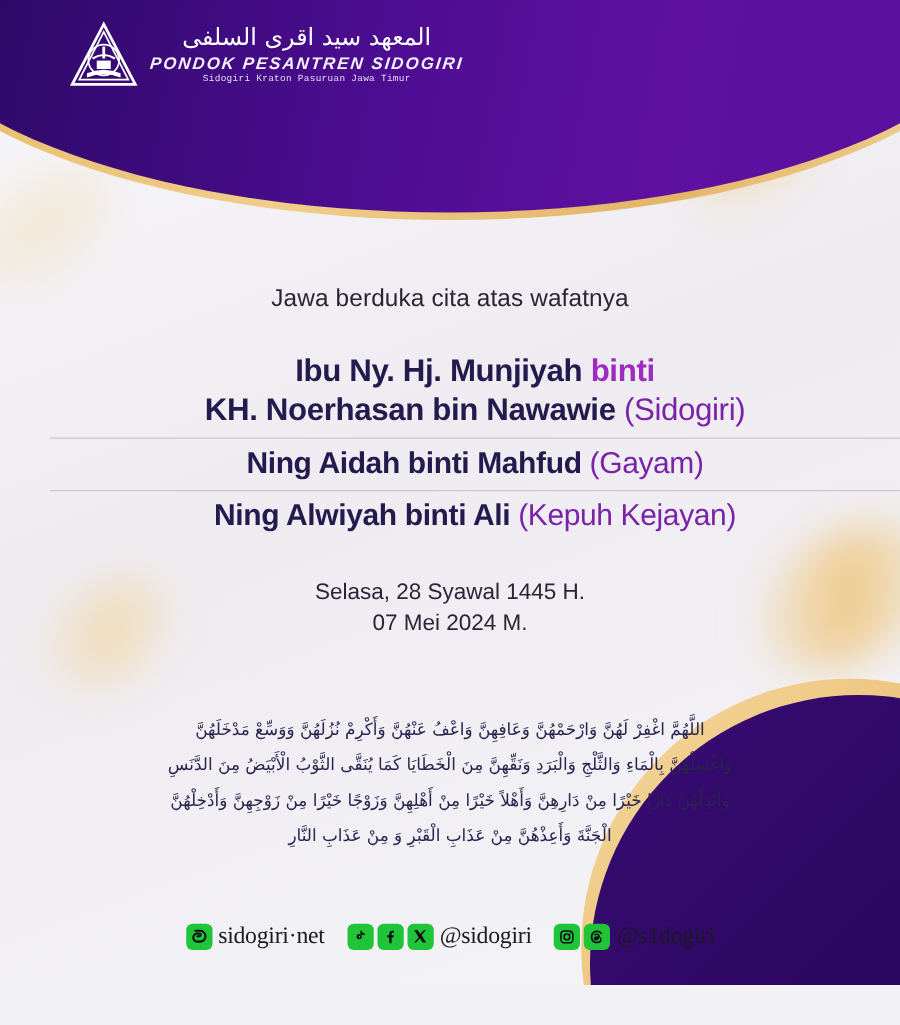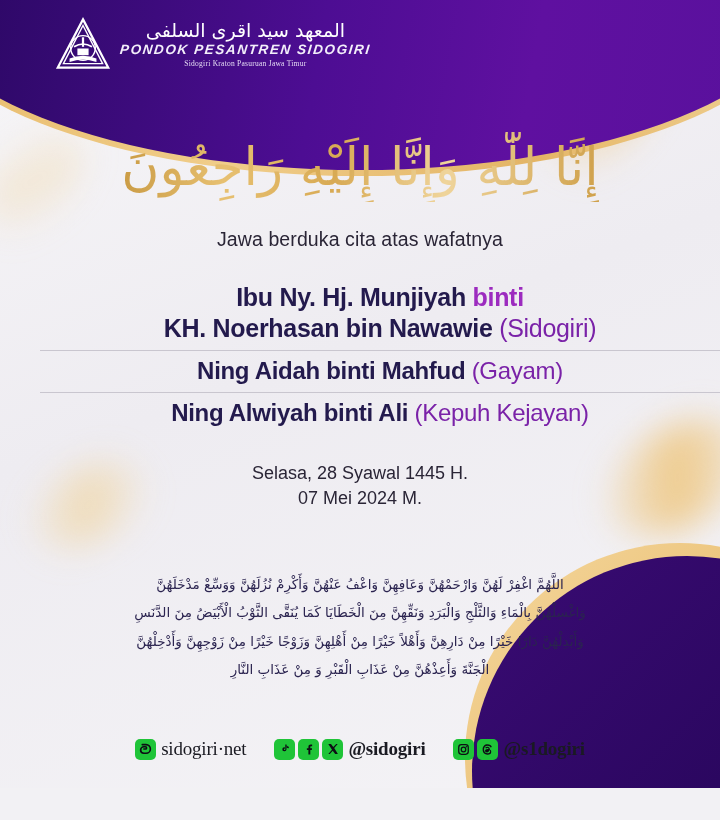--- a/index.html
+++ b/index.html
@@ -122,21 +122,21 @@
     font-style: italic;
     letter-spacing: 1.6px;
     margin-top: 1px;
     transform: skewX(-6deg);
   }
   .logo-sub {
     color: #e6dcf5;
     font-size: 7.5px;
     letter-spacing: 0.25px;
     margin-top: 2px;
-    font-family: Liberation Serif, serif;
+    font-family: Liberation Mono, monospace;
   }
 
   
   .calligraphy {
     position: absolute;
     left: 0; right: 0; top: 132px;
     text-align: center;
     z-index: 6;
   }
   .calligraphy .ar {
@@ -229,21 +229,21 @@
     align-items: center;
     justify-content: center;
   }
   .ficon svg { display: block; }
   .fhandle {
     font-family: "Liberation Serif", serif;
     font-size: 19px;
     color: #1a1a22;
     letter-spacing: -0.2px;
   }
-  .fgroup + .fgroup { margin-left: 19px; font-weight: bold; }
+  .fgroup + .fgroup { margin-left: 9px; }
 </style>
 </head>
 <body>
 
 <div class="poster">
 
   <div class="header-gold"></div>
   <div class="header-wrap"></div>
 
   <div class="blur-gold blur-a"></div>
@@ -264,23 +264,20 @@
       <rect x="40" y="58" width="20" height="12" fill="#ffffff"></rect>
       <path d="M26 76 Q50 66 74 76 L74 82 Q50 73 26 82 Z" fill="#ffffff"></path>
     </svg>
     <div class="logo-text">
       <div class="logo-ar">المعهد سيد اقرى السلفى</div>
       <div class="logo-latin">PONDOK PESANTREN SIDOGIRI</div>
       <div class="logo-sub">Sidogiri Kraton Pasuruan Jawa Timur</div>
     </div>
   </div>
 
-  <div class="calligraphy">
-    <span class="ar">إِنَّا لِلّٰهِ وَإِنَّا إِلَيْهِ رَاجِعُونَ</span>
-  </div>
 
   <div class="content">
     <div class="lede">Jawa berduka cita atas wafatnya</div>
 
     <div class="names" id="names-list">
         <div class="name-row">
           <div class="name-line"><span class="">Ibu Ny. Hj. Munjiyah </span><span class="hl">binti</span></div>
           <div class="name-line"><span class="">KH. Noerhasan bin Nawawie </span><span class="paren">(Sidogiri)</span></div>
         </div>
         <div class="name-row">

